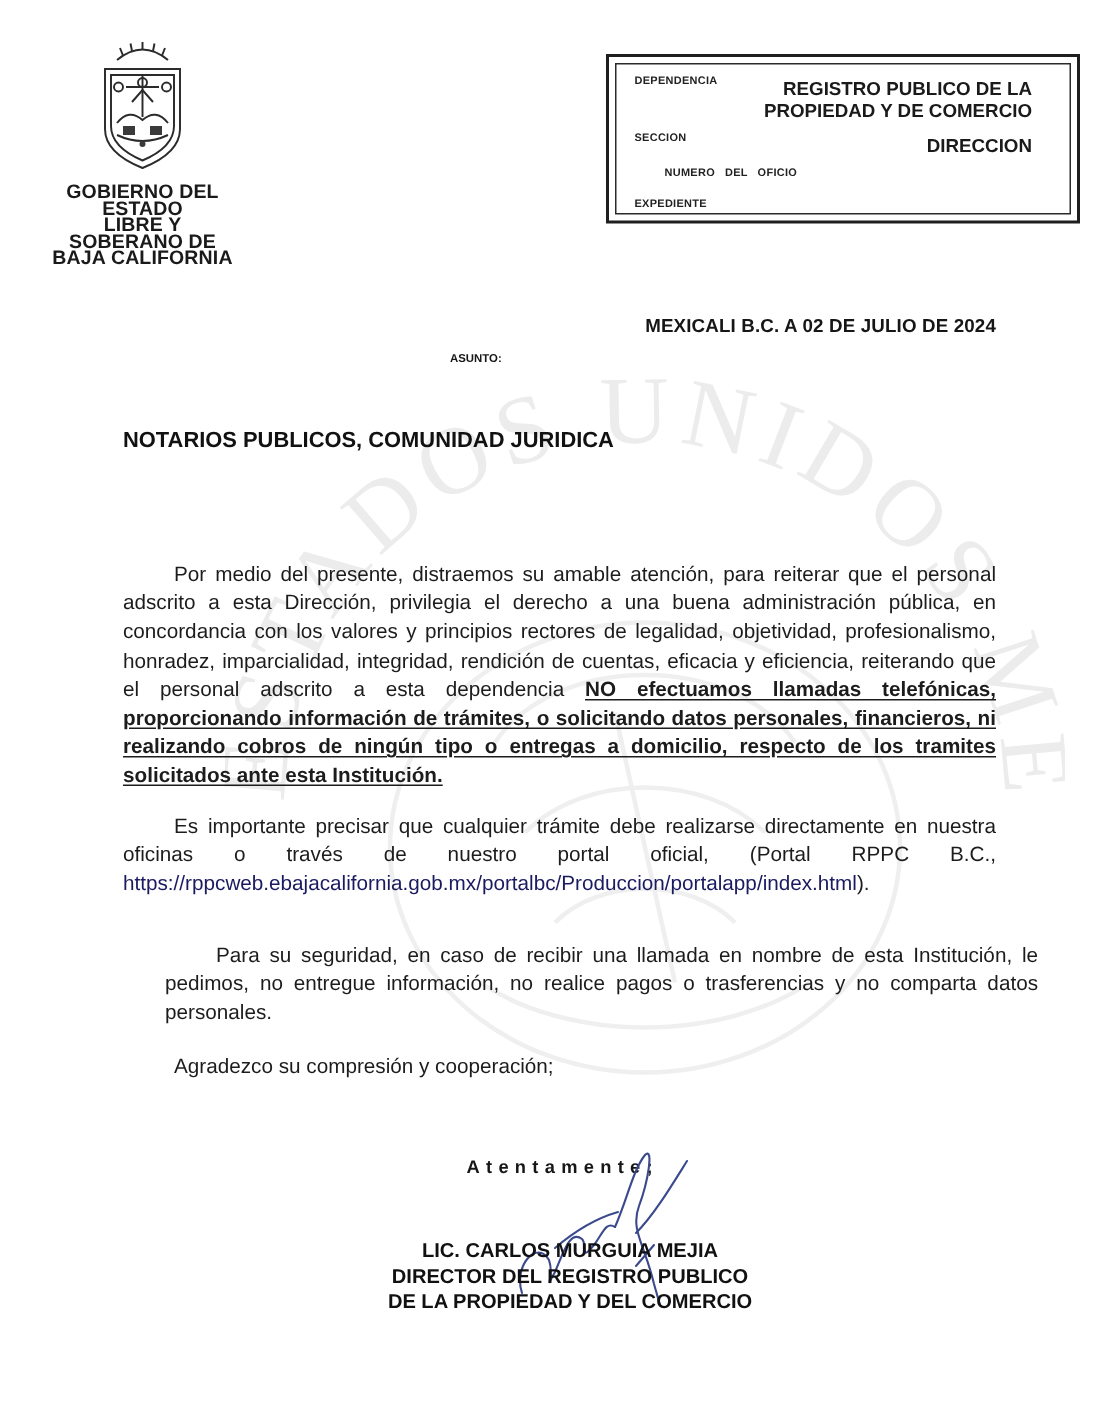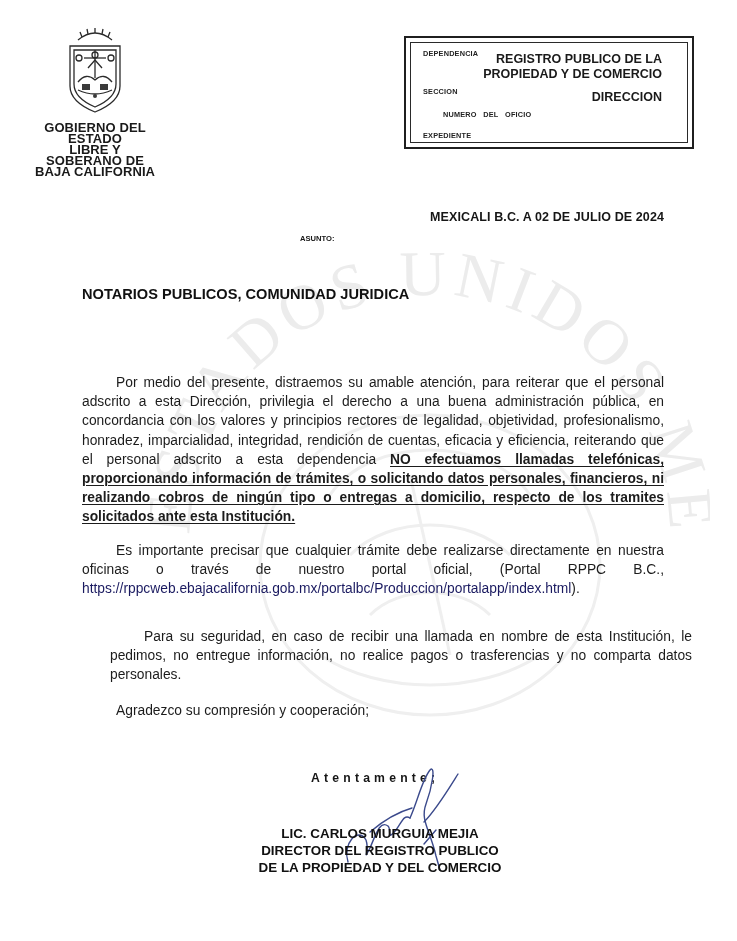--- a/index.html
+++ b/index.html
@@ -6,21 +6,21 @@
     html, body { width: 737px; height: 941px; background: #ffffff; overflow: hidden; }
     body { position: relative; font-family: "Liberation Sans", sans-serif; color: #161616; }
 
     .watermark { position: absolute; left: 150px; top: 235px; width: 560px; height: 500px; pointer-events: none; }
     .watermark svg { width: 100%; height: 100%; }
 
     .logo-block { position: absolute; left: 30px; top: 28px; width: 130px; text-align: center; }
     .crest { width: 62px; height: 88px; margin: 0 auto 6px auto; display: block; }
     .gov-line { font-size: 13px; font-weight: bold; line-height: 11px; letter-spacing: 0.1px; color: #1a1a1a; }
 
-    .info-box { position: absolute; left: 404px; top: 36px; width: 290px; height: 113px; border: 2px solid #1f1f1f; }
+    .info-box { position: absolute; left: 404px; top: 36px; width: 316px; height: 113px; border: 2px solid #1f1f1f; }
     .info-box-inner { position: absolute; left: 4px; top: 4px; right: 4px; bottom: 4px; border: 1px solid #2a2a2a; }
     .box-label { position: absolute; font-size: 7.3px; font-weight: bold; color: #222; letter-spacing: 0.2px; }
     .box-value { position: absolute; font-size: 12.5px; font-weight: bold; color: #1a1a1a; text-align: right; line-height: 14.5px; }
 
     .asunto { position: absolute; left: 300px; top: 186px; font-size: 7.6px; font-weight: bold; margin-top: 48px; }
     .date-line { position: absolute; right: 73px; top: 210px; font-size: 12.5px; font-weight: bold; letter-spacing: 0.1px; }
 
     .addressee { position: absolute; left: 82px; top: 285px; font-size: 14.6px; font-weight: bold; line-height: 18.5px; color: #111; }
 
     .para { position: absolute; left: 82px; width: 582px; font-size: 13.8px; line-height: 19.2px; text-align: justify; color: #1c1c1c; }

